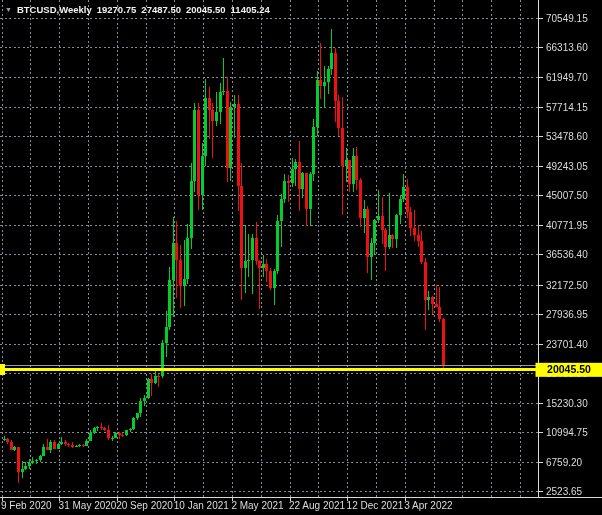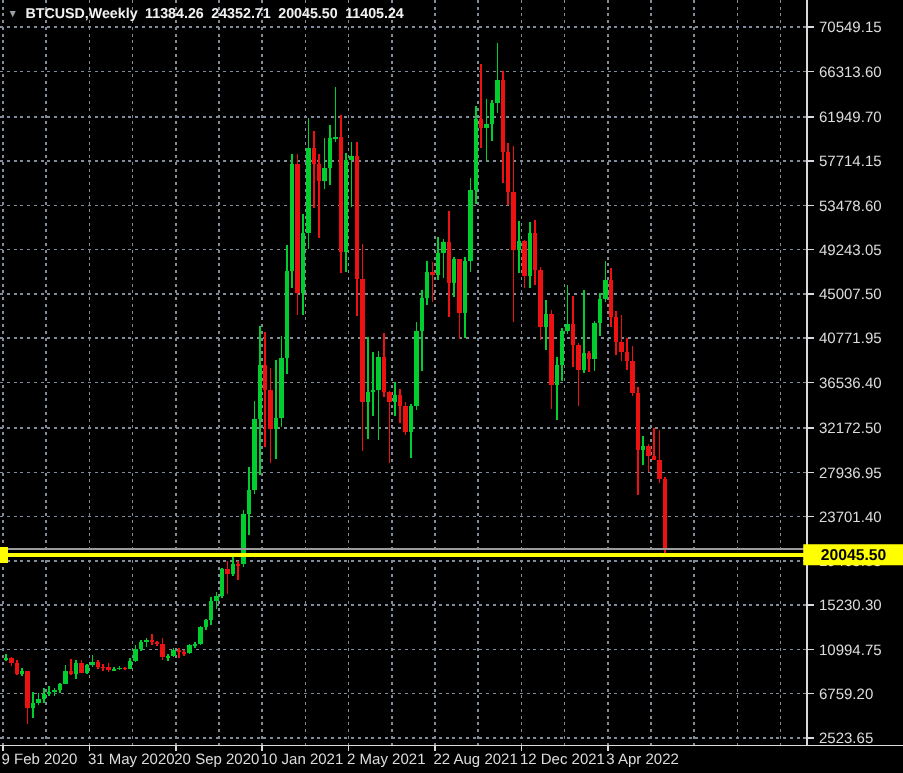--- a/index.html
+++ b/index.html
@@ -367,18 +367,18 @@
         <text x="404.2" y="509" fill="#dcdcdc" font-size="10">3 Apr 2022</text>
       </g>
       <g>
         <rect x="535.5" y="362.83394072810927" width="66.5" height="14" fill="#ffff00"></rect>
         <text x="569" y="373.4339407281093" fill="#000000" font-size="10.5" font-weight="bold" text-anchor="middle">20045.50</text>
       </g>
     </svg>
   <div class="titlebar">
     <span class="arrow">▼</span>
     <span class="v">BTCUSD,Weekly</span>
-    <span class="v">11384.26</span>
-    <span class="v">24352.71</span>
+    <span class="v">19270.75</span>
+    <span class="v">27487.50</span>
     <span class="v">20045.50</span>
     <span class="v">11405.24</span>
   </div>
 </div>
 
 </body></html>

